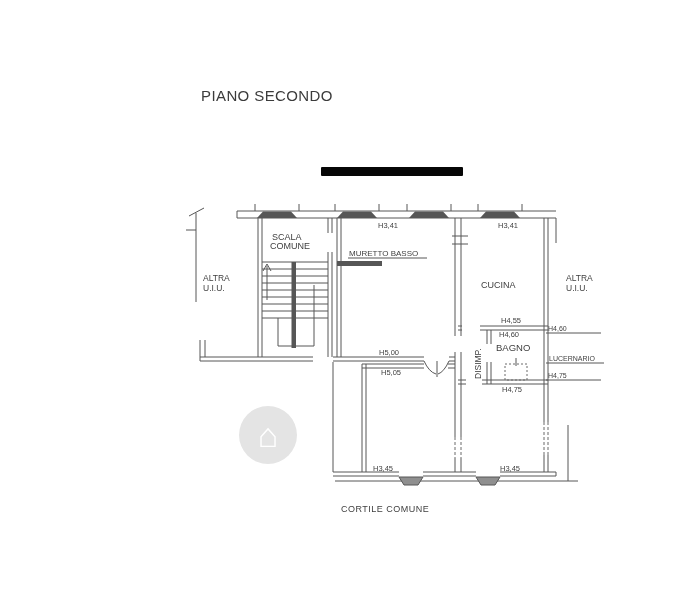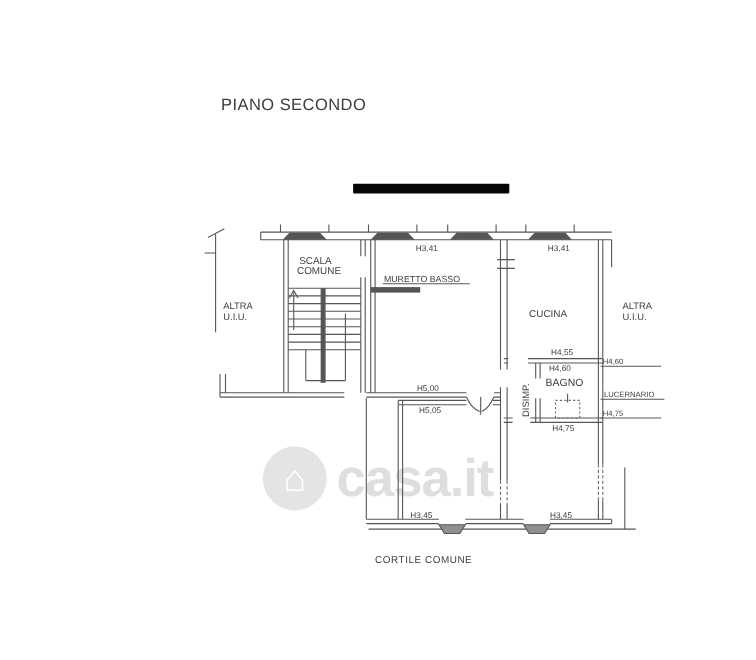--- a/index.html
+++ b/index.html
@@ -41,21 +41,20 @@
 <div class="canvas">
 
   <div class="plan-title">PIANO SECONDO</div>
 
   <div class="redaction-bar"></div>
 
   <div class="watermark">
     <div class="wm-circle">
       <span class="wm-house">⌂</span>
     </div>
-    <span class="wm-text">casa.it</span>
   </div>
 
   <svg class="plan" width="687" height="600" viewBox="0 0 687 600">
 
     <path class="wall" d="M237 211 H556 M237 218 H556 M237 211 V218 M556 218 V243"></path>
     <path class="wall" d="M196 213 V302 M186 230 H196 M189 216 L204 208"></path>
     <path class="wall" d="M258 218 V357 M262 218 V357 M328 218 V233 M332 218 V233 M328 252 V357 M332 252 V357"></path>
     <path class="wall" d="M200 340 V361 M205 340 V357 M200 357 H313 M333 357 H424 M449 357 H455 M200 361 H313 M333 361 H424 M449 361 H455 M437 361 V377"></path>
     <path class="wall" d="M424 361 Q429 372 436 374 M449 361 Q444 372 438 374"></path>
     <path class="wall" d="M337 218 V357 M341 218 V357"></path>

